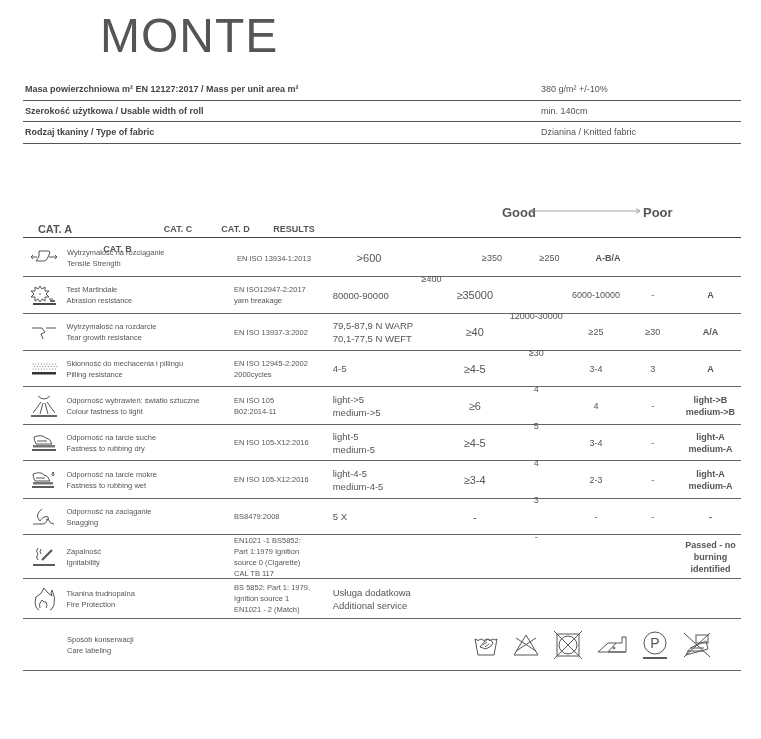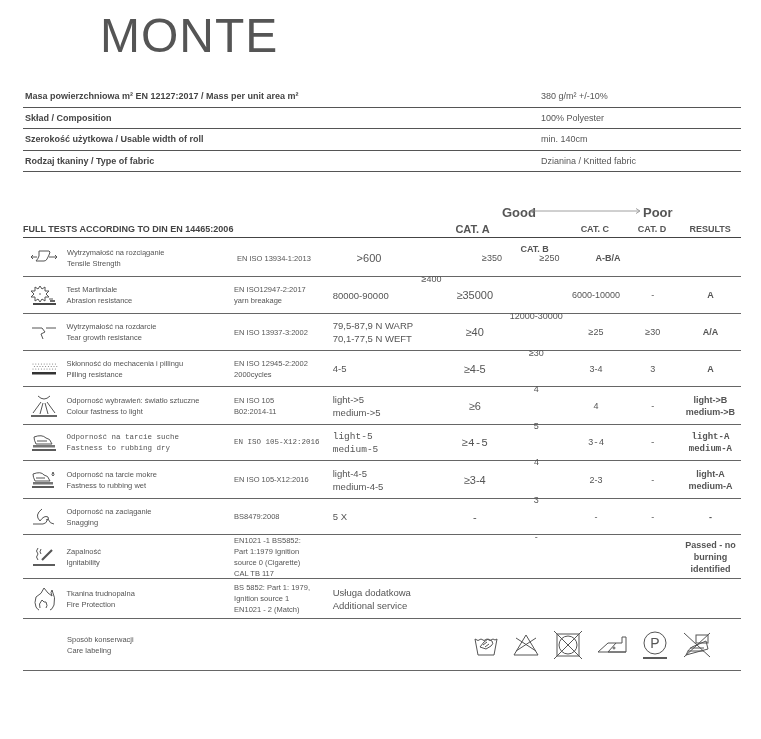--- a/index.html
+++ b/index.html
@@ -5,21 +5,21 @@
   * { box-sizing: border-box; margin: 0; padding: 0; }
   html, body { width: 761px; height: 739px; background: #ffffff; overflow: hidden; }
   body { font-family: "Liberation Sans", sans-serif; color: #555555; position: relative; }
 
   .title {
     position: absolute; left: 100px; top: 8px;
     font-size: 48px; color: #555555; letter-spacing: 1px; font-weight: normal;
   }
 
   
-  .spec { position: absolute; left: 23px; top: 86px; width: 718px; }
+  .spec { position: absolute; left: 23px; top: 79px; width: 718px; }
   .spec-row {
     display: flex; height: 21.5px; align-items: center;
     border-bottom: 1.5px solid #555;
   }
   .spec-row .label { width: 518px; font-size: 9px; font-weight: bold; color: #444; padding-left: 2px; }
   .spec-row .value { font-size: 9px; color: #555; }
 
   
   .tests { position: absolute; left: 23px; top: 200px; width: 718px; }
   .good-poor {
@@ -59,24 +59,20 @@
 <body>
 
 <div class="title">MONTE</div>
 
 <div class="spec">
   <div class="spec-row">
     <span class="label">Masa powierzchniowa m² EN 12127:2017 / Mass per unit area m²</span>
     <span class="value">380 g/m² +/-10%</span>
   </div>
   <div class="spec-row">
-    <span class="label">Skład / Composition</span>
-    <span class="value">100% Polyester</span>
-  </div>
-  <div class="spec-row">
     <span class="label">Szerokość użytkowa / Usable width of roll</span>
     <span class="value">min. 140cm</span>
   </div>
   <div class="spec-row">
     <span class="label">Rodzaj tkaniny / Type of fabric</span>
     <span class="value">Dzianina / Knitted fabric</span>
   </div>
 </div>
 
 <div class="tests">
@@ -84,21 +80,20 @@
     <span class="good">Good</span>
     <svg width="112" height="6">
       <line x1="2" y1="3" x2="110" y2="3" stroke="#888" stroke-width="0.8"></line>
       <polyline points="5,0.5 1,3 5,5.5" fill="none" stroke="#888" stroke-width="0.8"></polyline>
       <polyline points="107,0.5 111,3 107,5.5" fill="none" stroke="#888" stroke-width="0.8"></polyline>
     </svg>
     <span class="poor">Poor</span>
   </div>
 
   <div class="header-row">
-    <span class="full">FULL TESTS ACCORDING TO DIN EN 14465:2006</span>
     <span class="cat c-a">CAT. A</span>
     <span class="cat c-b">CAT. B</span>
     <span class="cat c-c">CAT. C</span>
     <span class="cat c-d">CAT. D</span>
     <span class="cat c-res">RESULTS</span>
   </div>
 
   <div class="rows" id="rows">
       <div class="row" style="height: 37px;">
     <div class="c-icon">
@@ -260,21 +255,21 @@
         </div>
     <div class="c-a">≥6</div>
     <div class="c-b">5</div>
     <div class="c-c">4</div>
     <div class="c-d">-</div>
     <div class="c-res">
           <div>light-&gt;B</div>
           <div>medium-&gt;B</div>
         </div>
       </div>
-      <div class="row" style="height: 36px; font-family: Liberation Mono, monospace;">
+      <div class="row" style="height: 36px;">
     <div class="c-icon">
           <svg width="28" height="20" viewBox="0 0 28 20">
             <path d="M4 4 q8 -3 12 1 q4 0 6 6 h-16 q-2 -4 -2 -7" stroke="#555" fill="none" stroke-width="1"></path>
             <path d="M7 8 h10" stroke="#555" fill="none" stroke-width="1"></path>
             <rect x="3" y="12" width="22" height="2.5" fill="#777"></rect>
             <line x1="2" y1="17" x2="26" y2="17" stroke="#333" stroke-width="1.6"></line>
           </svg>
         </div>
     <div class="c-name">
       <div>Odporność na tarcie suche</div>

